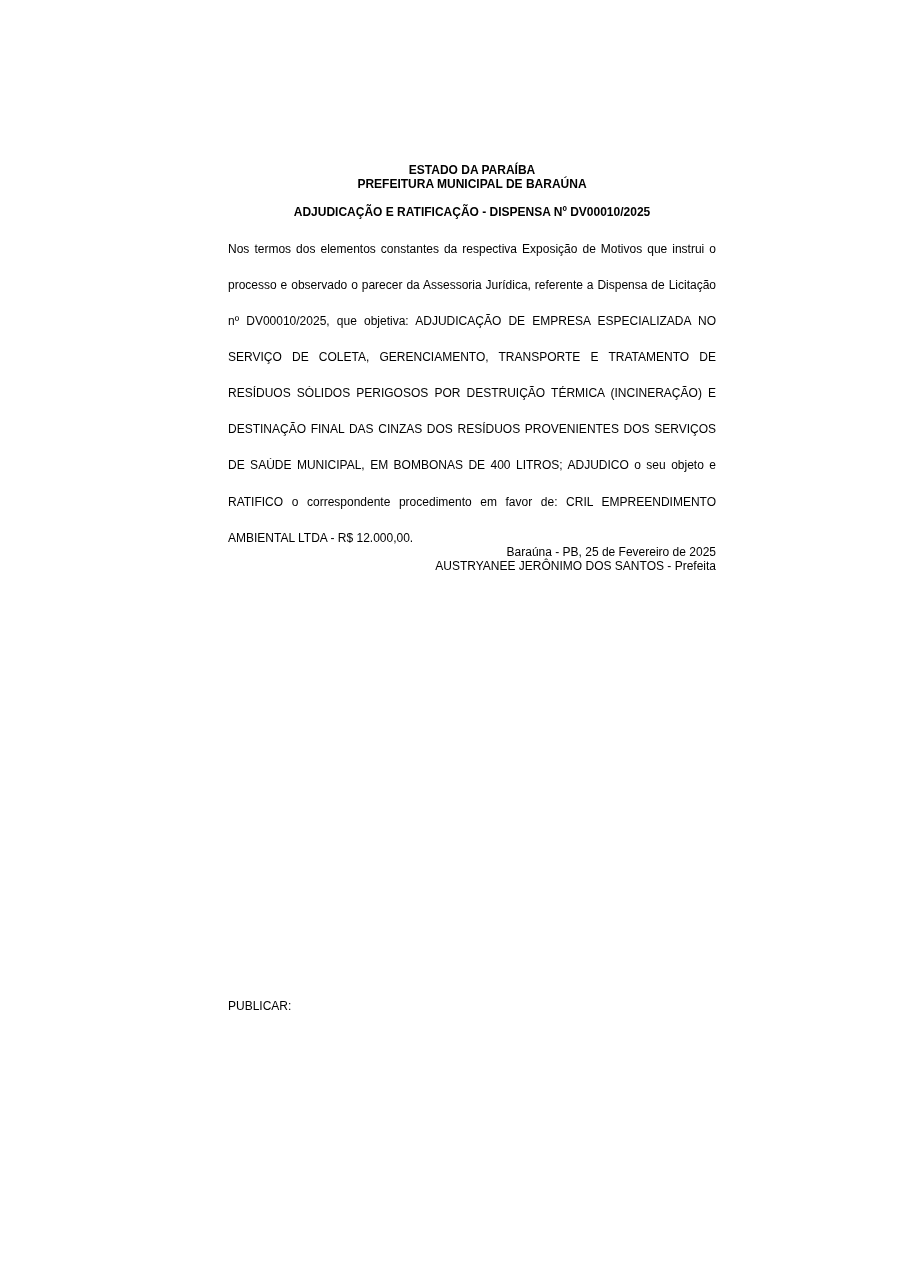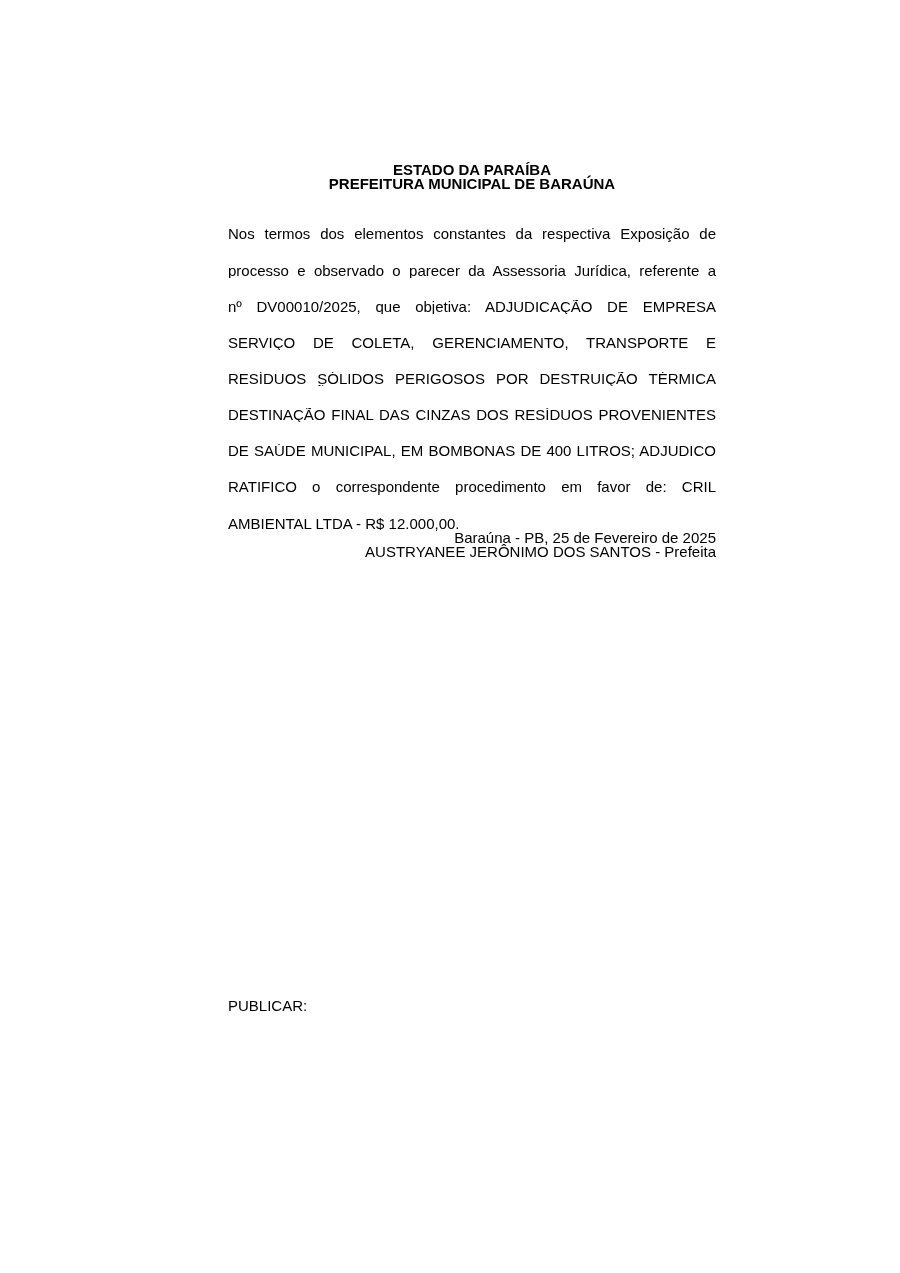--- a/index.html
+++ b/index.html
@@ -3,21 +3,21 @@
 <meta charset="utf-8">
 <style>
   html, body { margin: 0; padding: 0; }
   .page {
     position: relative;
     width: 900px;
     height: 1273px;
     background: #ffffff;
     color: #000000;
     font-family: "Liberation Sans", sans-serif;
-    font-size: 15px;
+    font-size: 12px;
     line-height: 14.15px;
     overflow: hidden;
   }
   .content {
     position: absolute;
     left: 228px;
     top: 163px;
     width: 488px;
   }
   .hline { font-weight: bold; text-align: center; white-space: nowrap; }
@@ -39,20 +39,21 @@
 
   <div class="content">
 
     <div class="hdr">
       <div class="hline">ESTADO DA PARAÍBA</div>
       <div class="hline">PREFEITURA MUNICIPAL DE BARAÚNA</div>
     </div>
 
     <div class="spacer"></div>
 
+    <div class="title">ADJUDICAÇÃO E RATIFICAÇÃO - DISPENSA Nº DV00010/2025</div>
 
     <div class="body">
       <div class="bl j">Nos termos dos elementos constantes da respectiva Exposição de Motivos que instrui o</div>
       <div class="bl j">processo e observado o parecer da Assessoria Jurídica, referente a Dispensa de Licitação</div>
       <div class="bl j">nº DV00010/2025, que objetiva: ADJUDICAÇÃO DE EMPRESA ESPECIALIZADA NO</div>
       <div class="bl j">SERVIÇO DE COLETA, GERENCIAMENTO, TRANSPORTE E TRATAMENTO DE</div>
       <div class="bl j">RESÍDUOS SÓLIDOS PERIGOSOS POR DESTRUIÇÃO TÉRMICA (INCINERAÇÃO) E</div>
       <div class="bl j">DESTINAÇÃO FINAL DAS CINZAS DOS RESÍDUOS PROVENIENTES DOS SERVIÇOS</div>
       <div class="bl j">DE SAÚDE MUNICIPAL, EM BOMBONAS DE 400 LITROS; ADJUDICO o seu objeto e</div>
       <div class="bl j">RATIFICO o correspondente procedimento em favor de: CRIL EMPREENDIMENTO</div>

